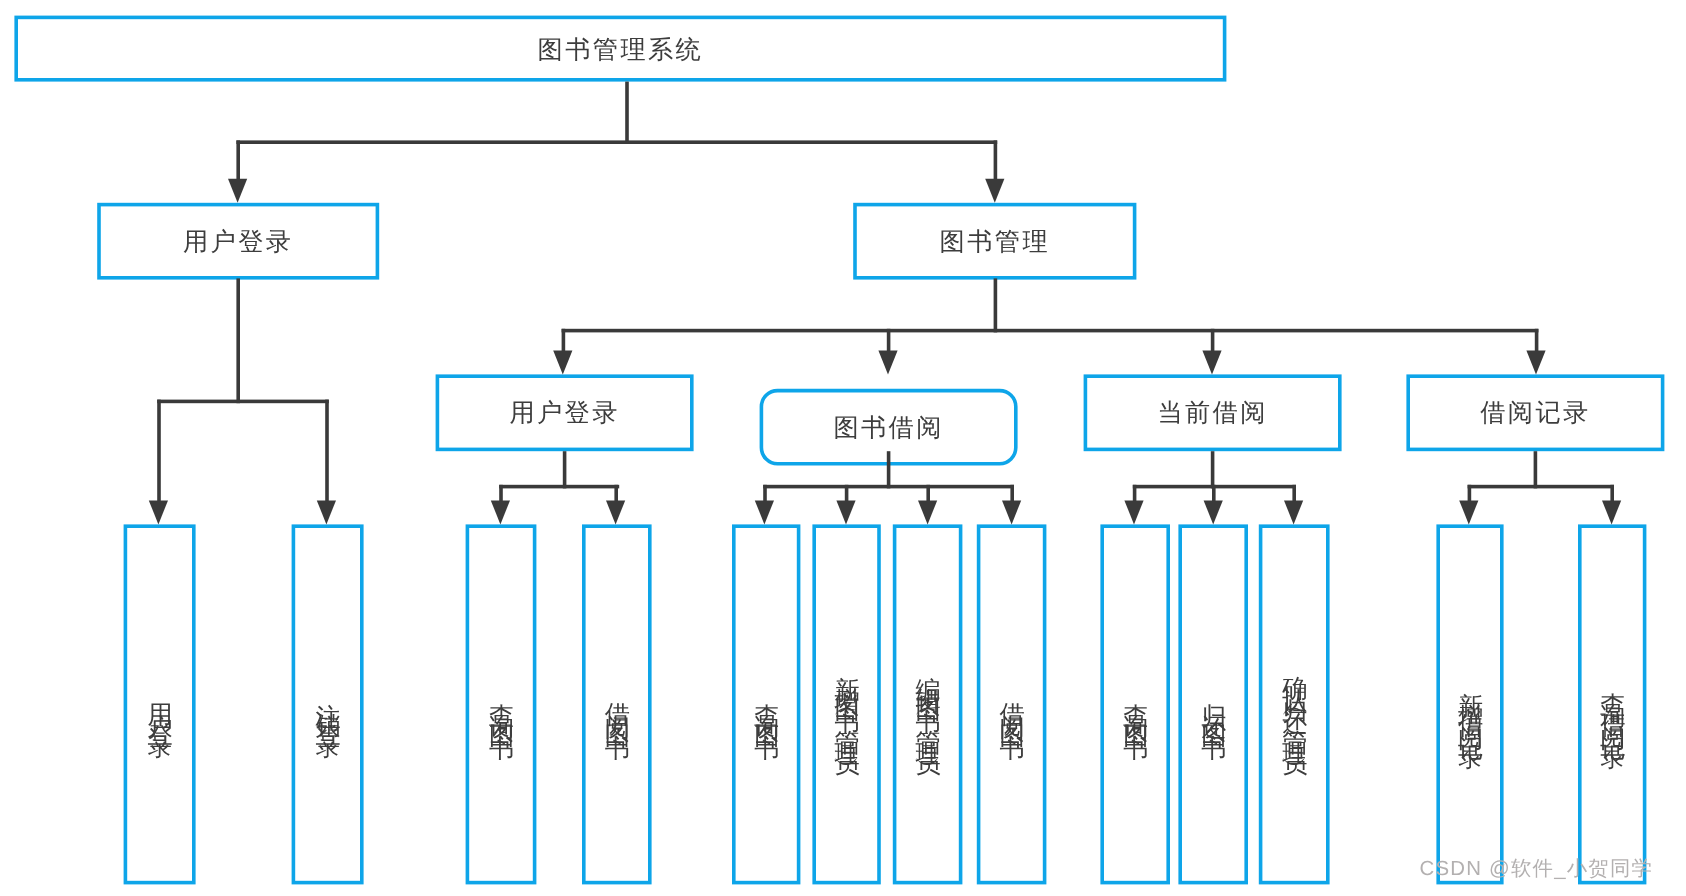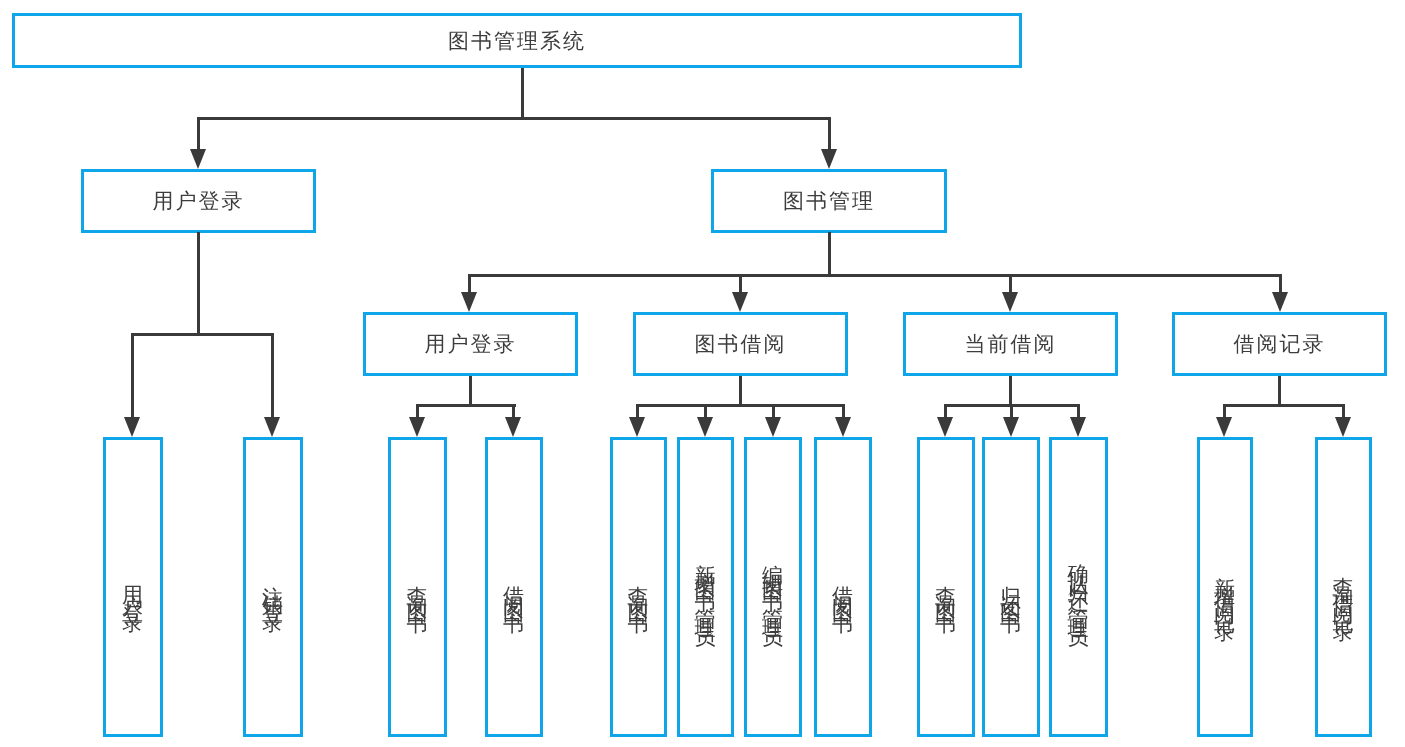--- a/index.html
+++ b/index.html
@@ -48,21 +48,21 @@
   </div>
 
   <div class="box" style="left:711px; top:169px; width:236px; height:64px;">
     <span>图书管理</span>
   </div>
 
   <div class="box" style="left:363px; top:312px; width:215px; height:64px;">
     <span>用户登录</span>
   </div>
 
-  <div class="box" style="left:633px; top:312px; width:215px; height:64px;">
+  <div class="box" style="left:633px; top:324px; width:215px; height:64px;border-radius:15px;">
     <span>图书借阅</span>
   </div>
 
   <div class="box" style="left:1172px; top:312px; width:215px; height:64px;">
     <span>借阅记录</span>
   </div>
 
   <div class="box" style="left:903px; top:312px; width:215px; height:64px;">
     <span>当前借阅</span>
   </div>
@@ -163,14 +163,15 @@
   <div class="arrow" style="left:1003px; top:417px;"></div>
   <div class="arrow" style="left:1070px; top:417px;"></div>
 
   <div class="vline" style="left:1278px; top:376px; height:31px;"></div>
   <div class="hline" style="left:1223px; top:404px; width:122px;"></div>
   <div class="vline" style="left:1223px; top:404px; height:17px;"></div>
   <div class="vline" style="left:1342px; top:404px; height:17px;"></div>
   <div class="arrow" style="left:1216px; top:417px;"></div>
   <div class="arrow" style="left:1335px; top:417px;"></div>
 
+  <div class="watermark">CSDN @软件_小贺同学</div>
 
 </div>
 
 </body></html>

